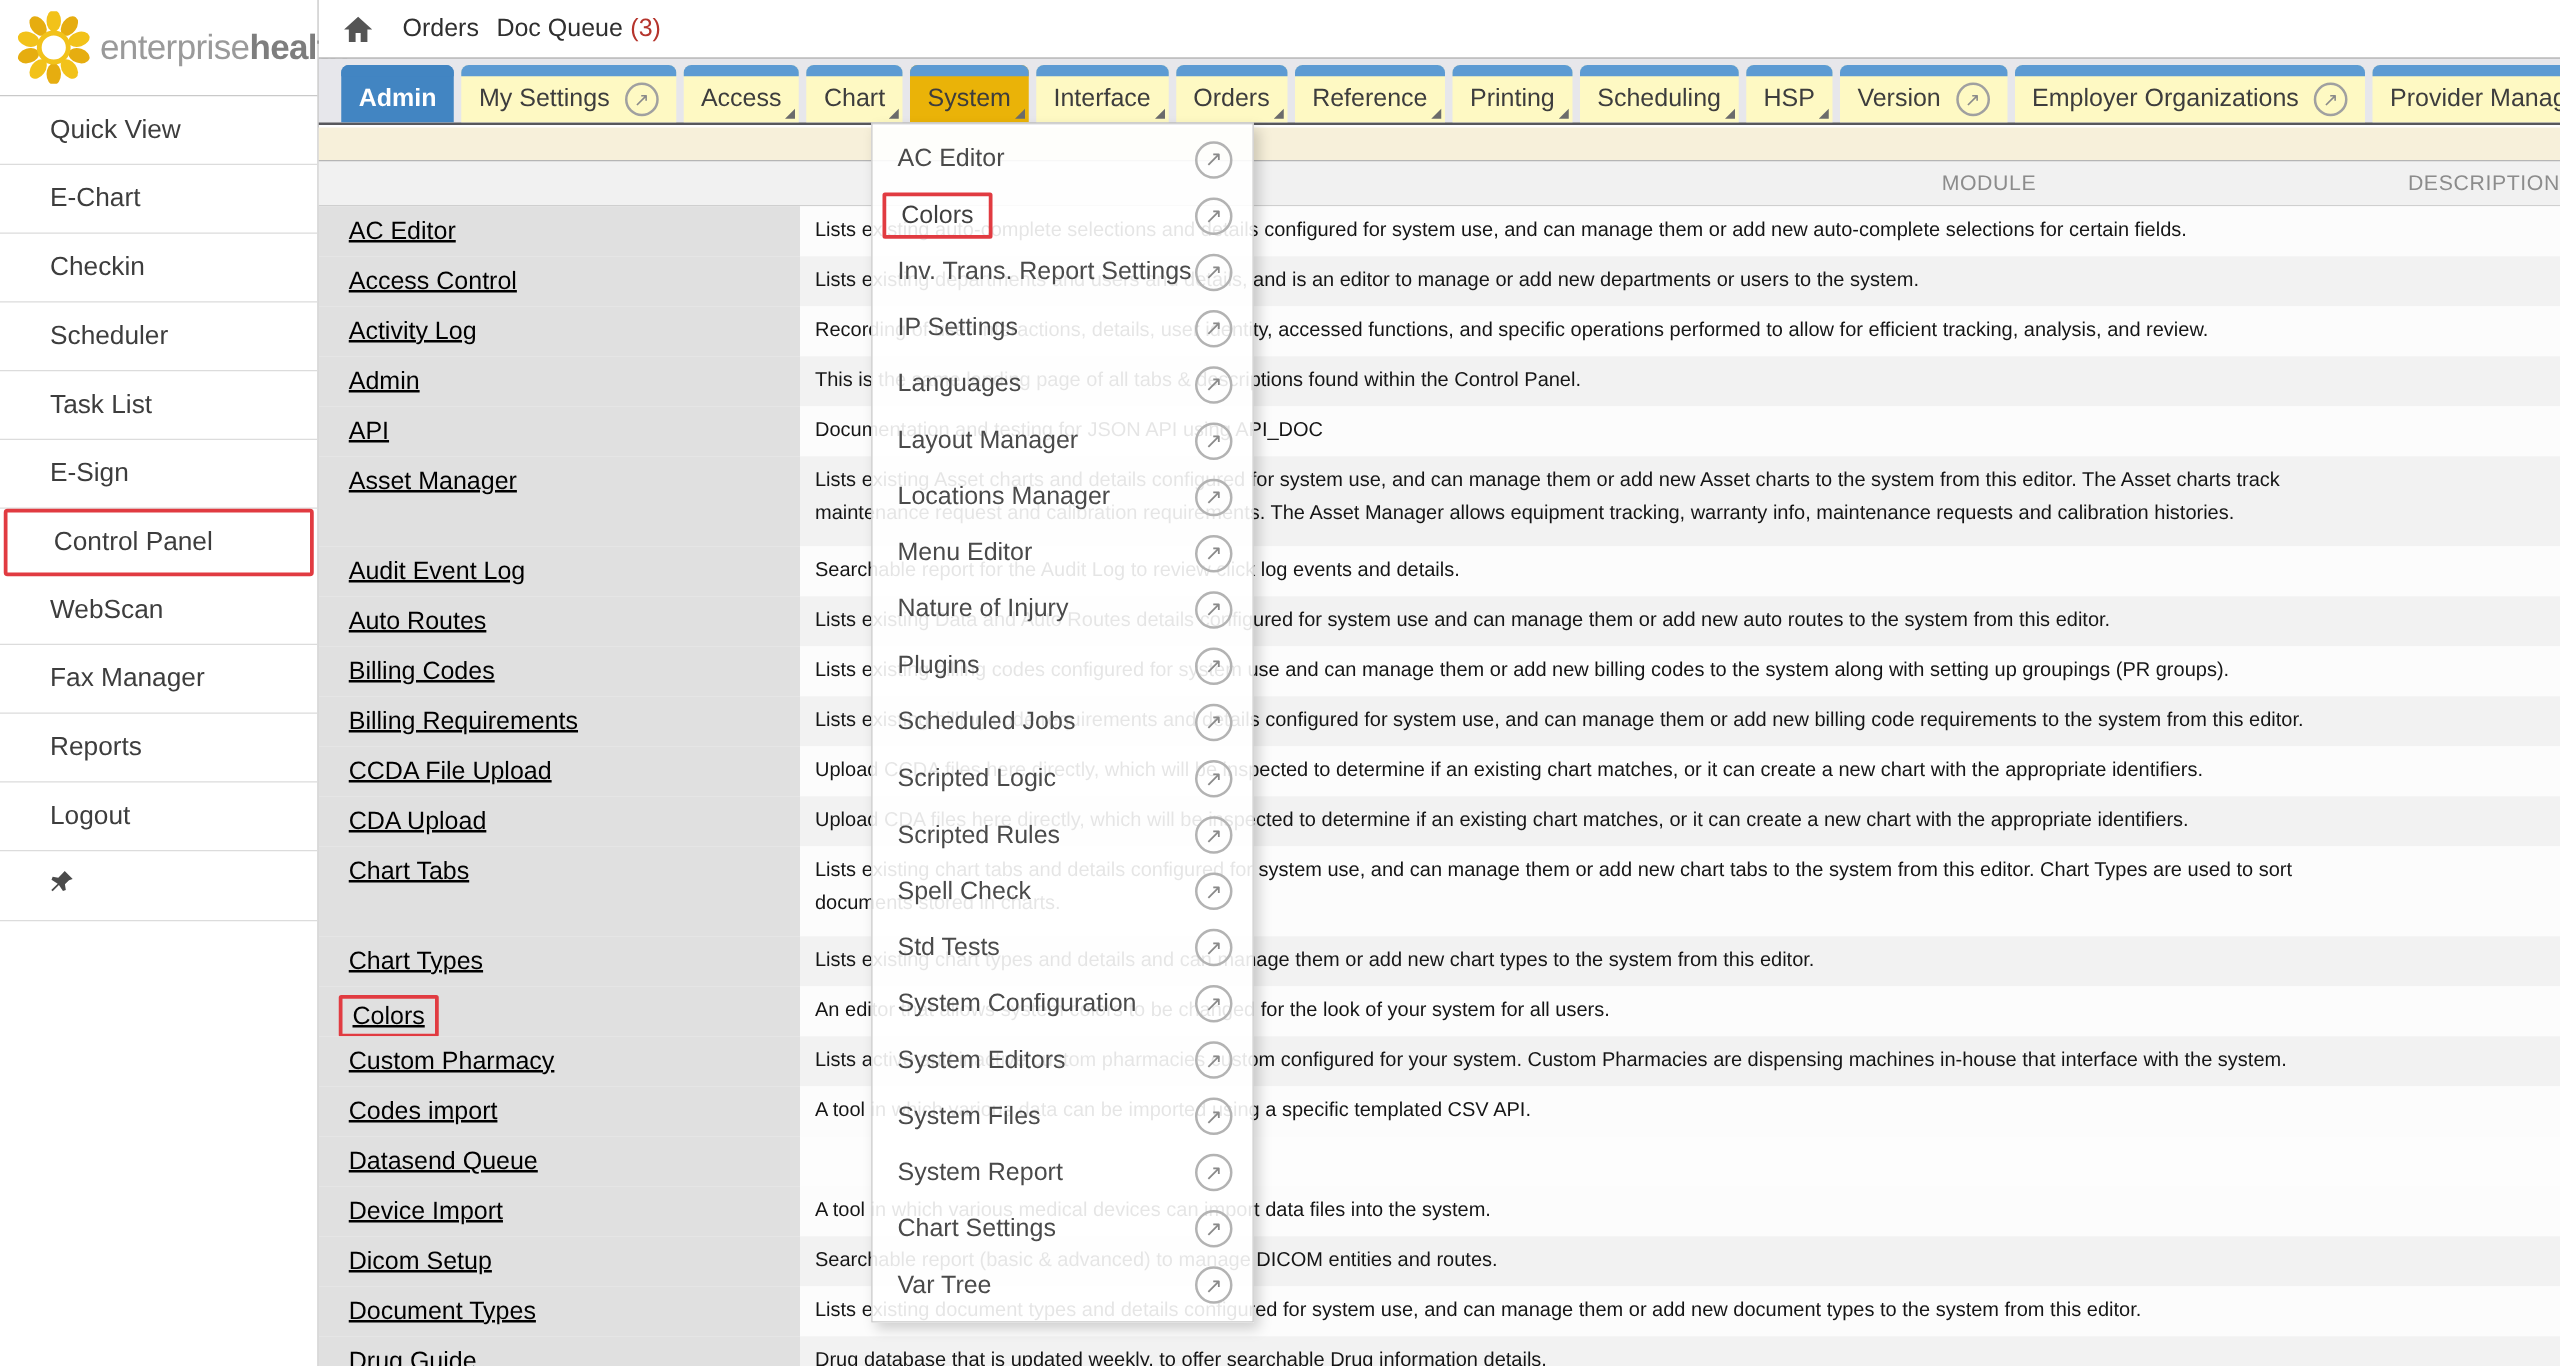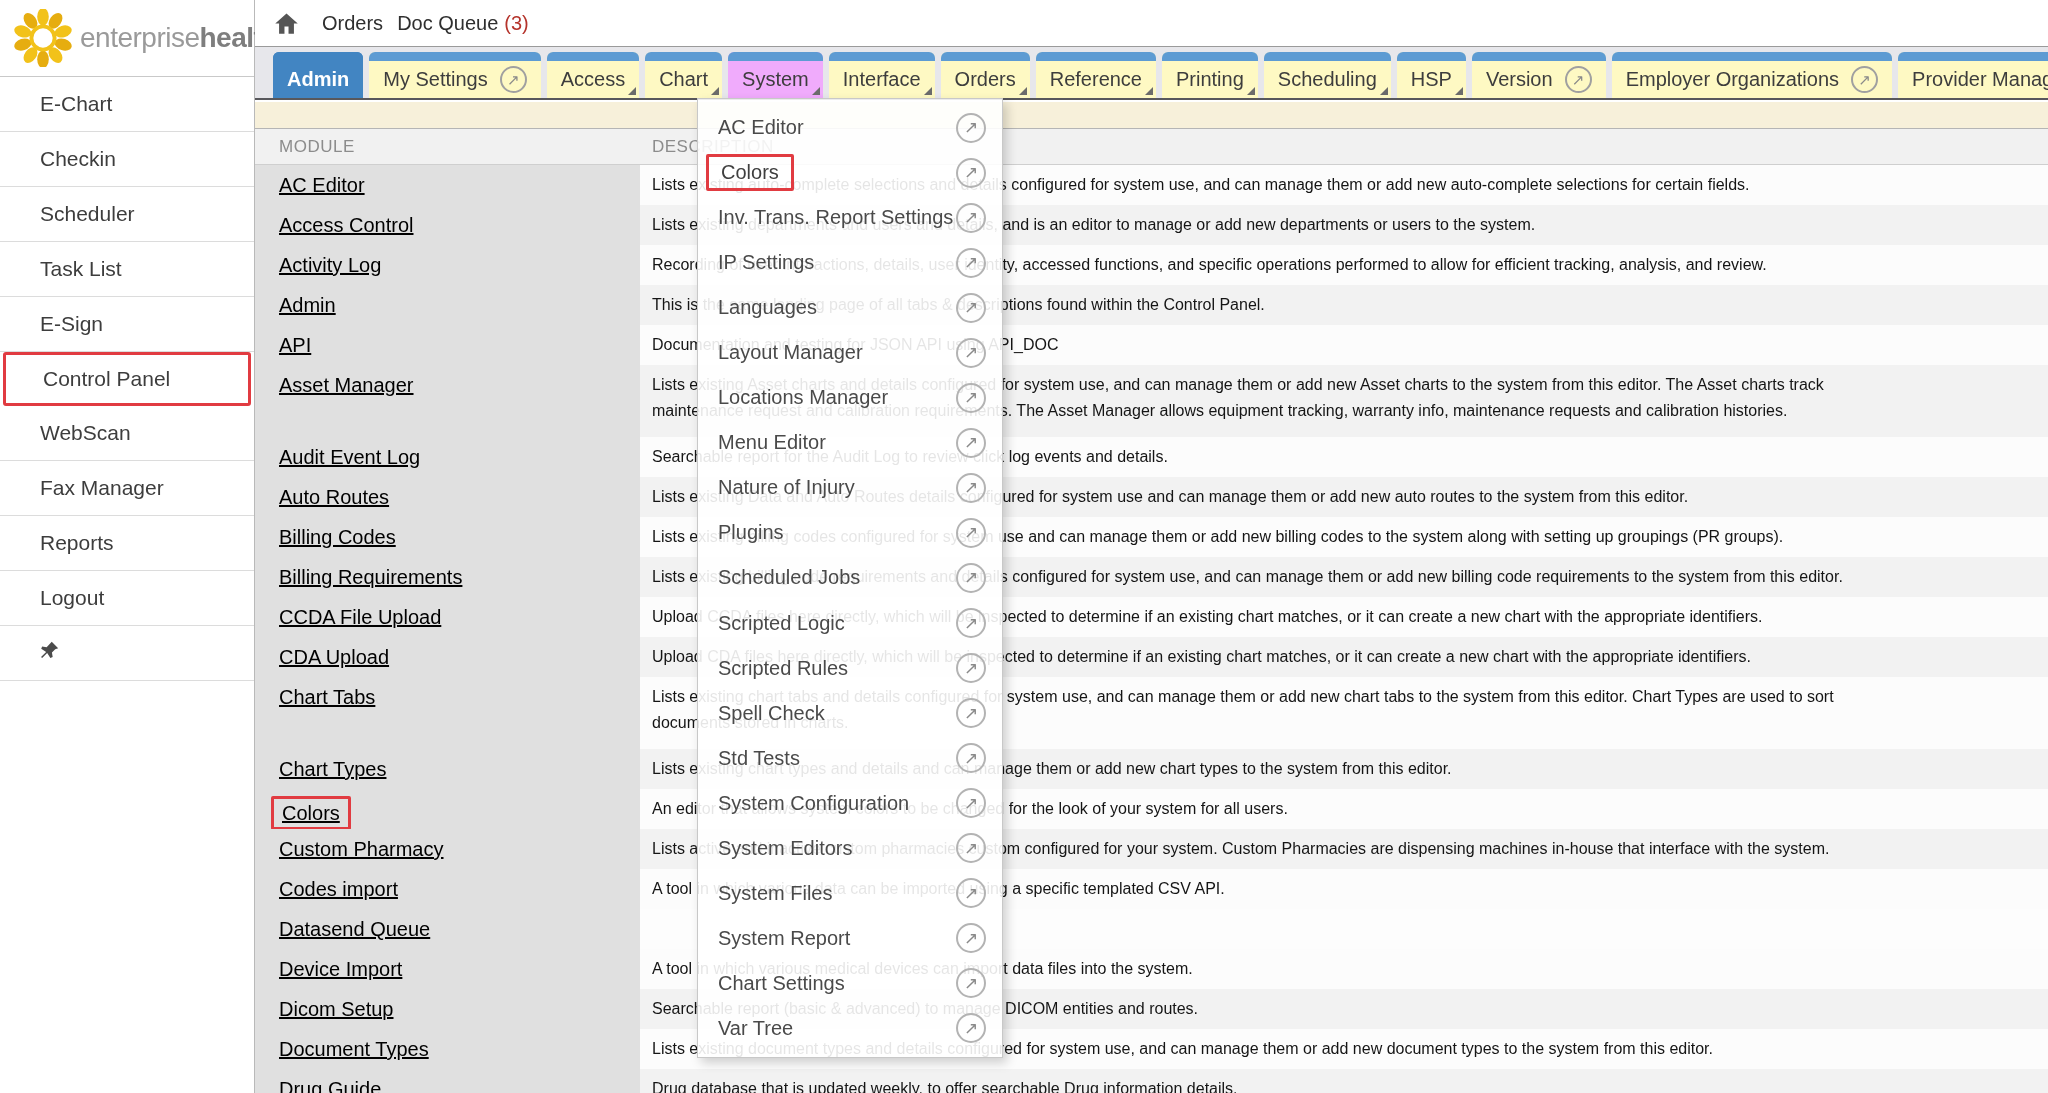--- a/index.html
+++ b/index.html
@@ -32,37 +32,37 @@
 
   .tabbar { height:53px; background:#e7e7eb; border-bottom:2px solid #58585c;
             display:flex; align-items:flex-end; padding-left:18px; overflow:hidden; }
   .tab { position:relative; height:46px; margin:0 6px 0 0; padding:9px 14px 0 14px;
          background:#fef9c3; border-radius:6px 6px 0 0; display:flex; align-items:center;
          font-size:20px; color:#3d3d3d; white-space:nowrap; cursor:default; }
   .tab::before { content:""; position:absolute; left:0; top:0; right:0; height:9px;
                  background:#5d9bd3; border-radius:6px 6px 0 0; }
   .tab.active { background:#4285c2; color:#fff; font-weight:bold; }
   .tab.active::before { background:#4285c2; }
-  .tab.open { background:#f0abfc;text-align:center; }
+  .tab.open { background:#eab308;text-align:center; }
   .tab .caret { position:absolute; right:3px; bottom:3px; width:0; height:0;
                 border-left:8px solid transparent; border-bottom:8px solid #6b6b6b; }
   .ext-circle { width:27px; height:27px; border:2px solid #a0a0a0; border-radius:50%;
                 display:flex; align-items:center; justify-content:center;
                 color:#8a8a8a; font-size:15px; margin-left:12px; flex:0 0 auto; }
   .tab-stub { height:46px; width:60px; margin-left:2px; background:#fbfbfb;
               border-radius:6px 6px 0 0; position:relative; }
   .tab-stub::before { content:""; position:absolute; left:0; top:0; right:0; height:9px;
                       background:#5d9bd3; border-radius:6px 6px 0 0; }
 
   
   .content { position:absolute; left:0; top:102px; right:0; bottom:0; background:#fdfdfd; }
   .cream { height:26px; background:#f7f0da; }
   .grid-head { height:37px; background:#f1f1f1; border-top:1px solid #b5b5b5;
                border-bottom:1px solid #cfcfcf; display:flex; align-items:center;
-               font-size:17px; color:#8c8c8c; letter-spacing:0.5px; }
+               font-size:17px; color:#8c8c8c; letter-spacing:0.5px;justify-content:flex-end; }
   .grid-head .h-module { width:385px; padding-left:24px; }
   .grid-head .h-desc { padding-left:12px; }
   .rows { }
   .row { display:flex; height:40px; }
   .row.tall { height:72px; }
   .cell-module { width:385px; background:#e0e0e0; padding:7px 6px 0 24px;
                  font-size:20px; line-height:26px; white-space:nowrap; overflow:hidden; }
   .cell-module a { color:#000; text-decoration:underline; cursor:pointer; }
   .cell-desc { flex:1; padding:7px 0 0 12px; font-size:16px; line-height:26px;
                color:#151515; white-space:pre; overflow:hidden; }
@@ -102,20 +102,21 @@
         <ellipse cx="30" cy="8" rx="6" ry="9" fill="#e6ad10" transform="rotate(252 30 30)"></ellipse>
         <ellipse cx="30" cy="8" rx="6" ry="9" fill="#f2c21a" transform="rotate(288 30 30)"></ellipse>
         <ellipse cx="30" cy="8" rx="6" ry="9" fill="#e6ad10" transform="rotate(324 30 30)"></ellipse>
         <circle cx="30" cy="30" r="12" fill="#fff"></circle>
         <circle cx="30" cy="30" r="12" fill="none" stroke="#f2c21a" stroke-width="4"></circle>
       </g>
     </svg>
     <div class="logo-word"><span>enterprise</span><b>health</b></div>
   </div>
   <ul class="nav" id="sidebar-nav">
+      <li>Quick View</li>
       <li>E-Chart</li>
       <li>Checkin</li>
       <li>Scheduler</li>
       <li>Task List</li>
       <li>E-Sign</li>
       <li class="highlight">Control Panel</li>
       <li>WebScan</li>
       <li>Fax Manager</li>
       <li>Reports</li>
       <li>Logout</li>

